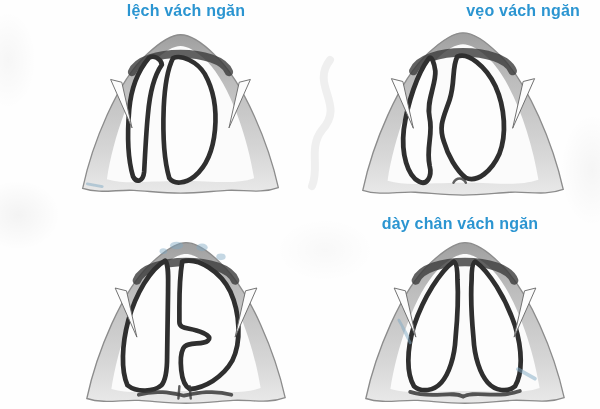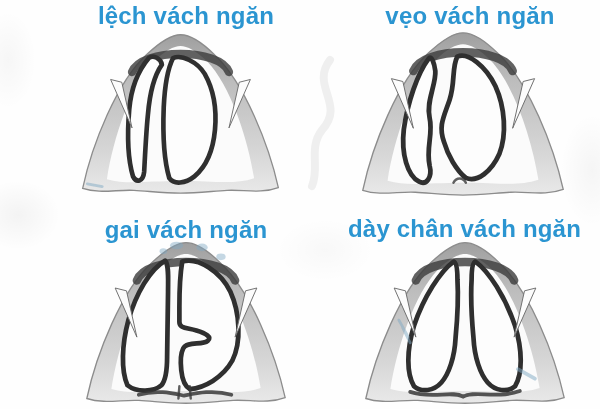--- a/index.html
+++ b/index.html
@@ -18,21 +18,21 @@
     position:relative;width:600px;height:409px;
     background:
       radial-gradient(60px 50px at 18px 215px, rgba(0,0,0,.045), transparent 70%),
       radial-gradient(40px 70px at 8px 60px,  rgba(0,0,0,.03),  transparent 70%),
       radial-gradient(70px 45px at 325px 250px, rgba(0,0,0,.025), transparent 70%),
       radial-gradient(45px 80px at 592px 170px, rgba(0,0,0,.035), transparent 70%),
       var(--color-background);
   }
   .caption{
     position:absolute;
-    font-size:24px;font-weight:700;letter-spacing:.2px;
+    font-size:16px;font-weight:700;letter-spacing:.2px;
     color:var(--color-caption_blue);
     text-align:center;white-space:nowrap;
   }
   .fig-svg{position:absolute;display:block;}
   .outer{fill:url(#wallGrad);stroke:#8c8c8c;stroke-width:1.4;}
   .inner{fill:#fbfbfb;}
   .arch{fill:none;stroke:#3b3b3b;stroke-width:9;stroke-linecap:round;opacity:.8;}
   .cav{fill:#fdfdfd;stroke:var(--color-sketch_dark);stroke-width:5;stroke-linejoin:round;stroke-linecap:round;}
   .wedge{fill:#fcfcfc;stroke:#6a6a6a;stroke-width:1;}
   .floor{fill:none;stroke:#383838;stroke-width:4;stroke-linecap:round;opacity:.85;}
@@ -51,22 +51,21 @@
       <linearGradient id="wallGrad" x1="0" y1="0" x2="0" y2="1">
         <stop offset="0%" stop-color="#9f9f9f"></stop>
         <stop offset="30%" stop-color="#bdbdbd"></stop>
         <stop offset="75%" stop-color="#d7d7d7"></stop>
         <stop offset="100%" stop-color="#e9e9e9"></stop>
       </linearGradient>
     </defs>
   </svg>
 
   <div class="caption" style="left:76px;top:2px;width:220px;">lệch vách ngăn</div>
-  <div class="caption" style="left:360px;top:2px;width:220px;">vẹo vách ngăn</div>
-  <div class="caption" style="left:80px;top:216px;width:212px;">gai vách ngăn</div>
+  <div class="caption" style="left:360px;top:2px;width:220px;text-align:right;">vẹo vách ngăn</div>
   <div class="caption" style="left:348px;top:215px;width:224px;">dày chân vách ngăn</div>
 
   <svg class="fig-svg" style="left:300px;top:52px;" width="55" height="145" viewBox="0 0 55 145">
     <path class="smudge" d="M30,8 C10,34 46,52 22,78 C8,96 20,116 12,134"></path>
   </svg>
 
   <svg class="fig-svg" style="left:78px;top:25px;" width="205" height="176" viewBox="0 0 220 180">
     <path class="outer" d="M5,171 C15,124 42,56 74,27 C90,12 101,6 110,6 C119,6 131,12 147,28 C179,58 205,125 215,170 C196,177 178,172 160,173 C143,174 128,176 110,176 C92,176 77,174 60,173 C42,172 23,177 5,171 Z"></path>
     <path class="inner" d="M31,161 C38,116 57,60 81,35 C93,23 103,18 110,18 C117,18 127,23 139,35 C163,60 182,116 189,160 C168,167 148,163 110,163 C72,163 52,167 31,161 Z"></path>
     <path class="arch" d="M58,46 C68,20 152,20 162,46"></path>

